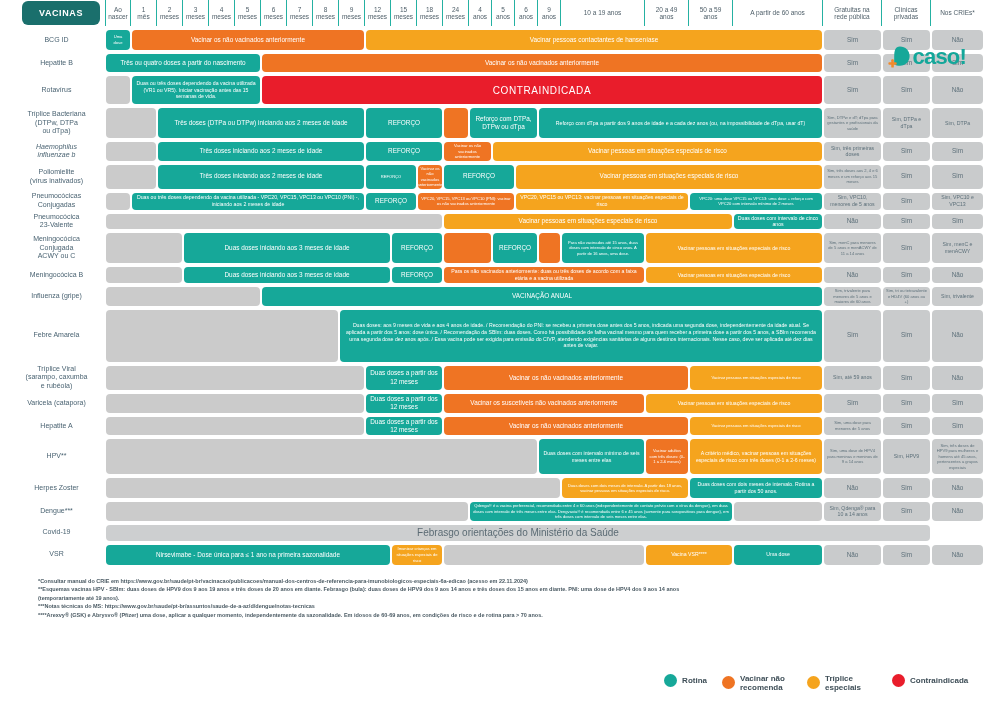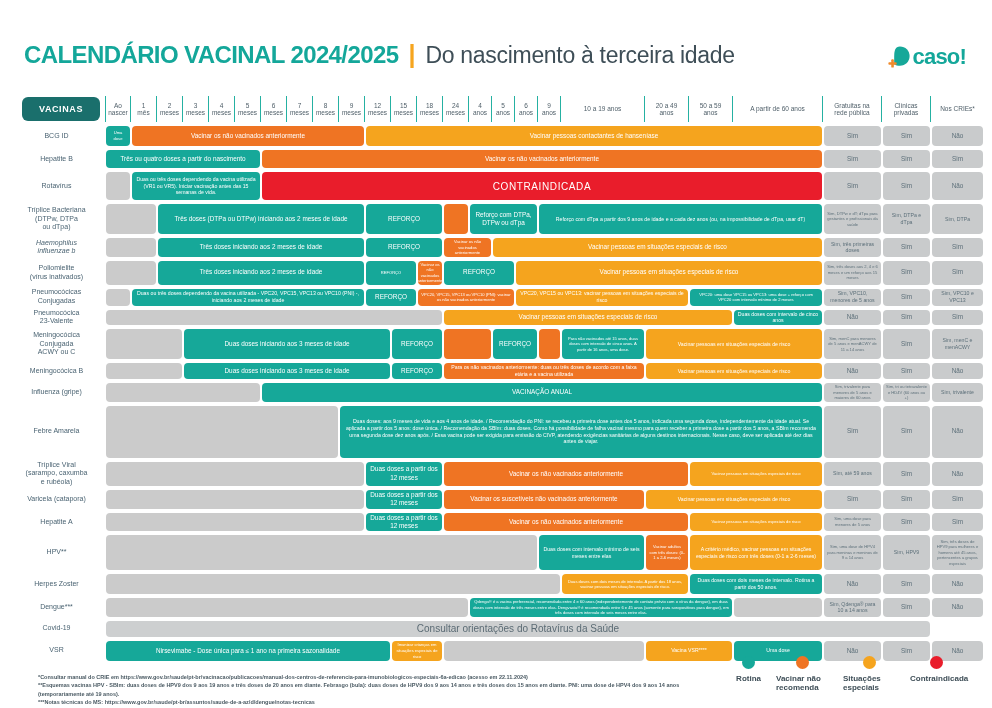--- a/index.html
+++ b/index.html
@@ -49,34 +49,29 @@
   .special{background:#F5A41E;}
   .contra{background:#E91D2B;font-size:10px;letter-spacing:0.6px;}
   .gray{background:#CBCBCB;}
   .consult{background:#CDCFD0;color:#5B6B74;font-size:10px;}
   .info{background:#C9CBCC;color:#5D707A;}
   .empty{background:transparent;}
   
   .foot{padding:9px 0 0 30px;color:#4A5A63;width:650px;}
   .note{font-size:5.5px;line-height:1.55;font-weight:bold;}
   .legend{position:absolute;right:30px;bottom:16px;display:flex;gap:15px;align-items:flex-start;}
-  .legend-item{display:flex;align-items:center;gap:5px;color:#3E4E57;font-size:8px;font-weight:bold;line-height:1.15;flex-direction:column;}
+  .legend-item{display:flex;align-items:center;gap:5px;color:#3E4E57;font-size:8px;font-weight:bold;line-height:1.15;}
   .legend-item .dot{width:13px;height:13px;border-radius:50%;flex:0 0 auto;}
   .legend-item .legend-label{max-width:52px;}
 </style>
 </head>
 <body>
 
 <div class="page">
 
-  <div class="masthead">
-    <span class="title">CALENDÁRIO VACINAL 2024/2025</span>
-    <span class="sep">|</span>
-    <span class="subtitle">Do nascimento à terceira idade</span>
-  </div>
 
   <div class="brand">
     <svg width="24" height="24" viewBox="0 0 26 26">
       <path d="M14 1.5 C20 1.5 24.5 6 24.5 12 C24.5 18 20 22.5 14 22.5 C11.6 22.5 9.5 21.9 7.8 20.8 L7.8 12 C7.8 6 9 1.5 14 1.5 Z" fill="#16A899"></path>
       <rect x="4.6" y="15.5" width="2.8" height="9" rx="1" fill="#F08A2B"></rect>
       <rect x="1.5" y="18.6" width="9" height="2.8" rx="1" fill="#F08A2B"></rect>
     </svg>
     <span class="brand-text">caso!</span>
   </div>
 
@@ -317,21 +312,21 @@
         <div class="lab">Dengue***</div>
         <div class="cell gray" style="grid-column: span 14;"></div>
         <div class="cell routine fz-xs" style="grid-column: span 7;">Qdenga® é a vacina preferencial, recomendada entre 4 e 60 anos (independentemente de contato prévio com o vírus da dengue), em duas doses com intervalo de três meses entre elas. Dengvaxia® é recomendada entre 6 e 45 anos (somente para soropositivos para dengue), em três doses com intervalo de seis meses entre elas.</div>
         <div class="cell gray" style="grid-column: span 1;"></div>
         <div class="cell info fz-s" style="grid-column: span 1;">Sim, Qdenga® para 10 a 14 anos</div>
         <div class="cell info" style="grid-column: span 1;">Sim</div>
         <div class="cell info" style="grid-column: span 1;">Não</div>
       </div>
       <div class="row" style="min-height: 18px;">
         <div class="lab">Covid-19</div>
-        <div class="cell consult" style="grid-column: span 24;">Consultar orientações do Rotavírus da Saúde</div>
+        <div class="cell consult" style="grid-column: span 24;">Febrasgo orientações do Ministério da Saúde</div>
         <div class="cell empty" style="grid-column: span 1;"></div>
       </div>
       <div class="row" style="min-height: 22px;">
         <div class="lab">VSR</div>
         <div class="cell routine" style="grid-column: span 11;">Nirsevimabe - Dose única para ≤ 1 ano na primeira sazonalidade</div>
         <div class="cell special fz-xs" style="grid-column: span 2;">Imunizar crianças em situações especiais de risco</div>
         <div class="cell gray" style="grid-column: span 6;"></div>
         <div class="cell special fz-s" style="grid-column: span 2;">Vacina VSR****</div>
         <div class="cell routine fz-s" style="grid-column: span 1;">Uma dose</div>
         <div class="cell info" style="grid-column: span 1;">Não</div>
@@ -352,21 +347,21 @@
       <div class="legend-item">
         <span class="dot" style="background: rgb(22, 168, 153);"></span>
         <span class="legend-label">Rotina</span>
       </div>
       <div class="legend-item">
         <span class="dot" style="background: rgb(239, 116, 35);"></span>
         <span class="legend-label">Vacinar não recomenda</span>
       </div>
       <div class="legend-item">
         <span class="dot" style="background: rgb(245, 164, 30);"></span>
-        <span class="legend-label">Situações especiais</span>
+        <span class="legend-label">Tríplice especiais</span>
       </div>
       <div class="legend-item">
         <span class="dot" style="background: rgb(233, 29, 43);"></span>
         <span class="legend-label">Contraindicada</span>
       </div>
     </div>
 
 </div>
 
 </body></html>

